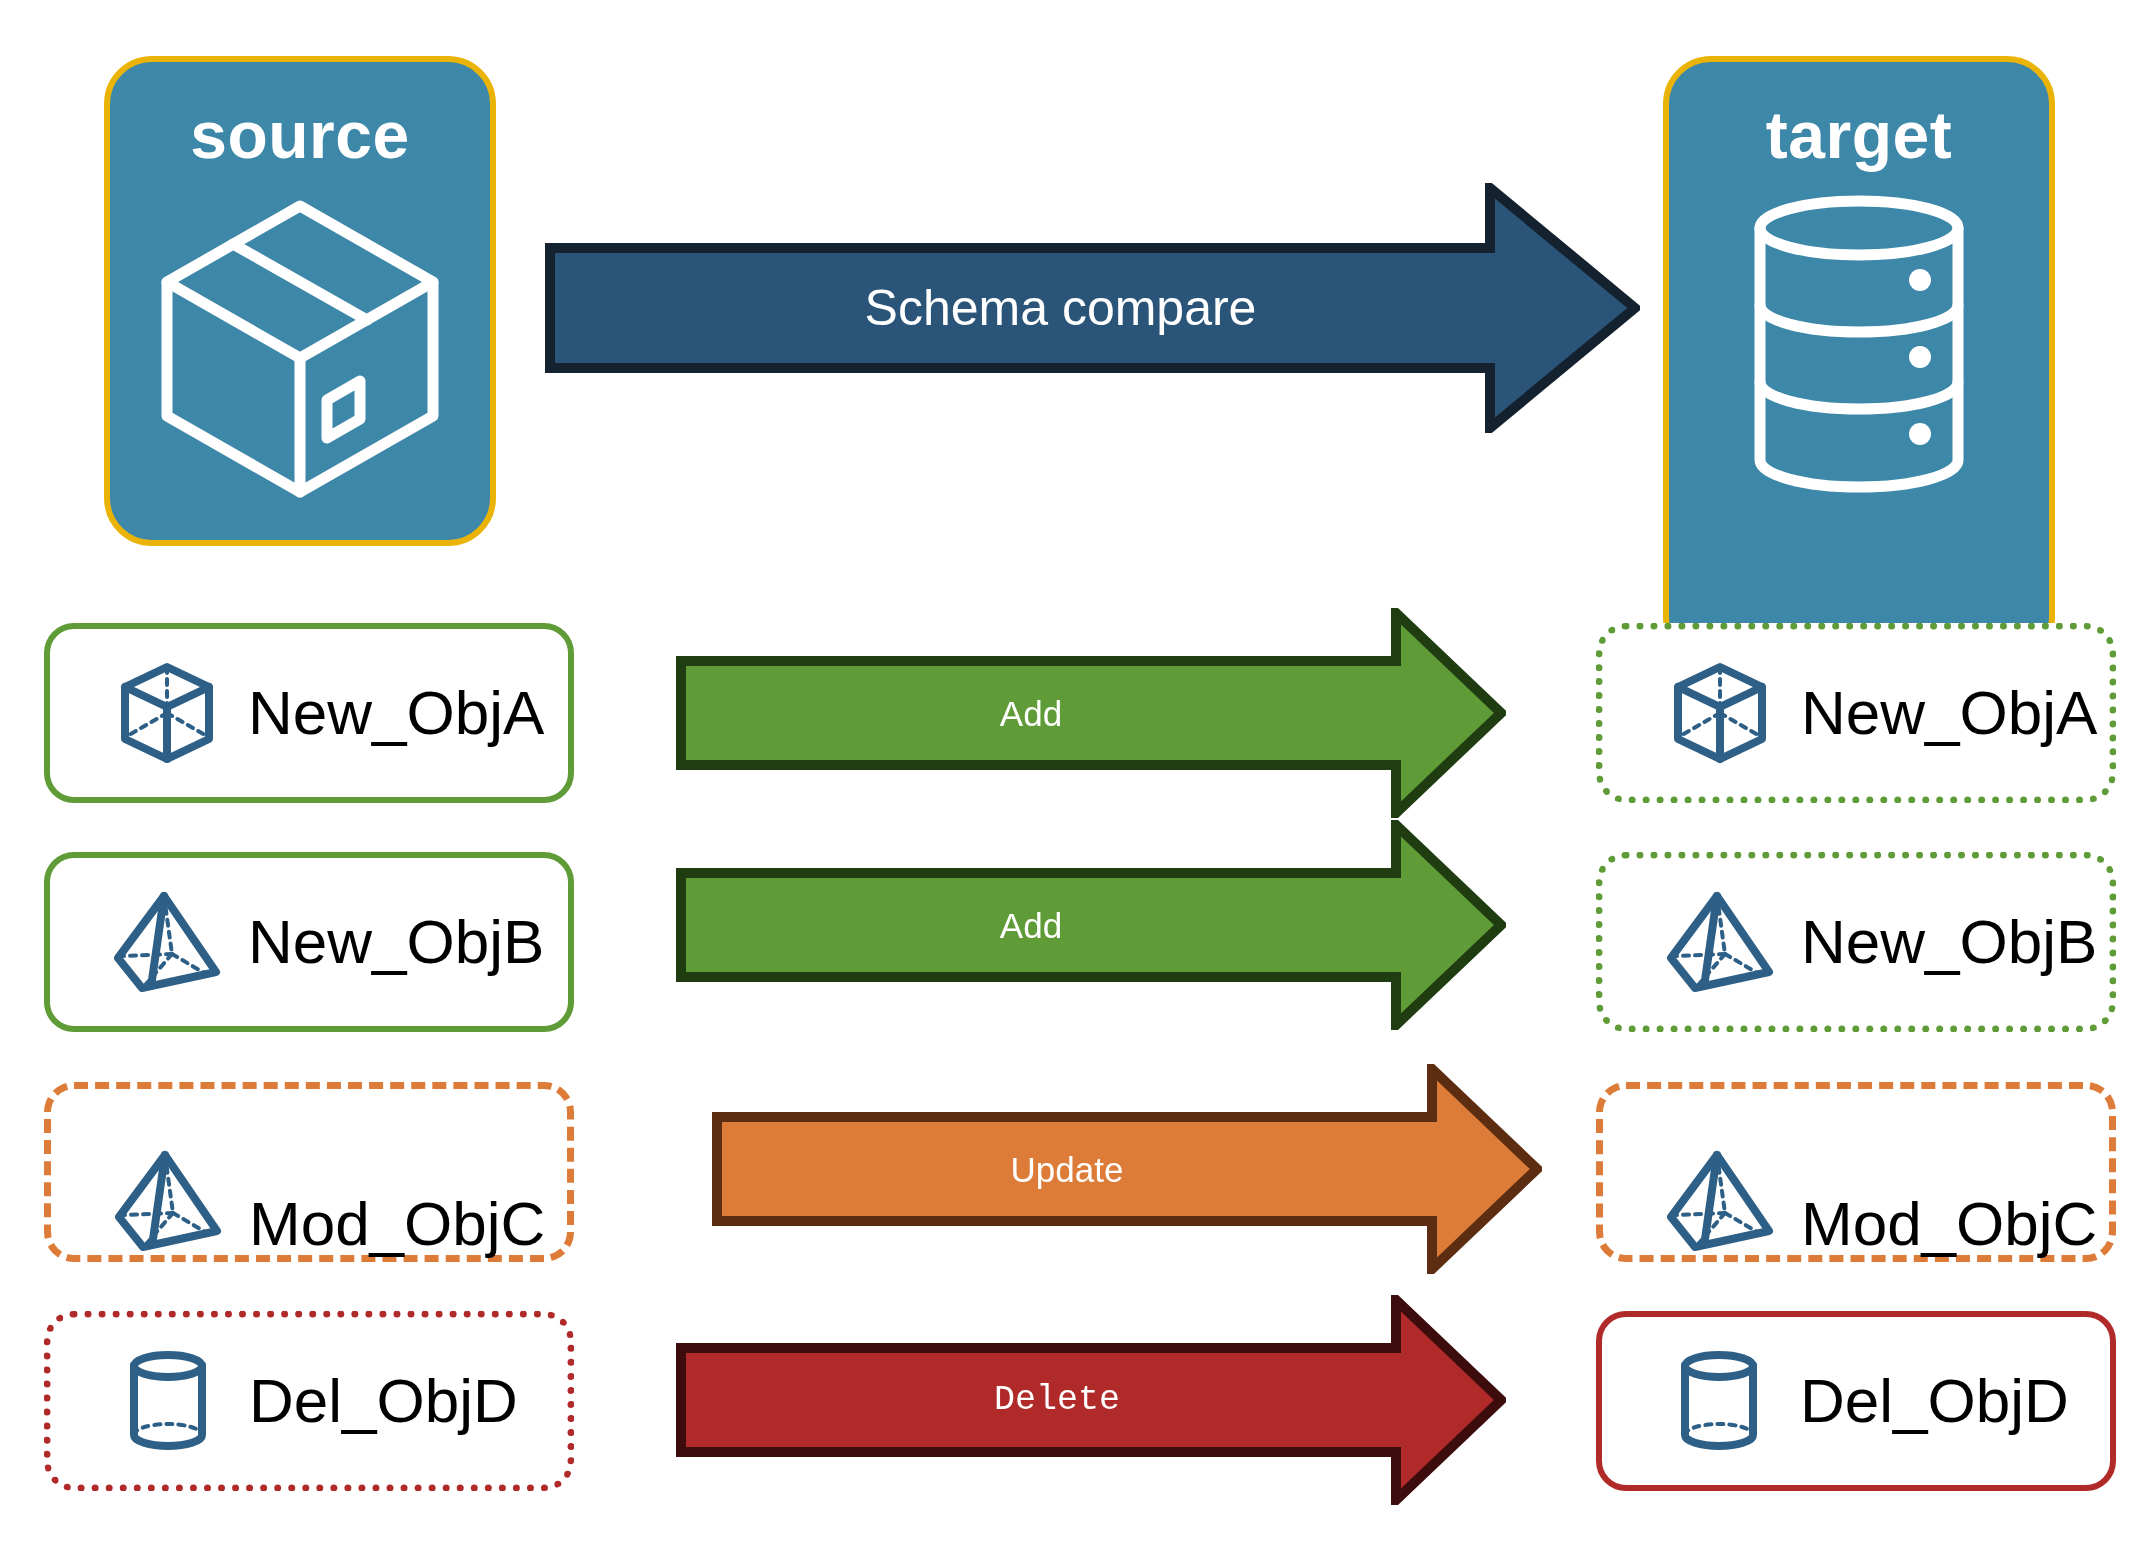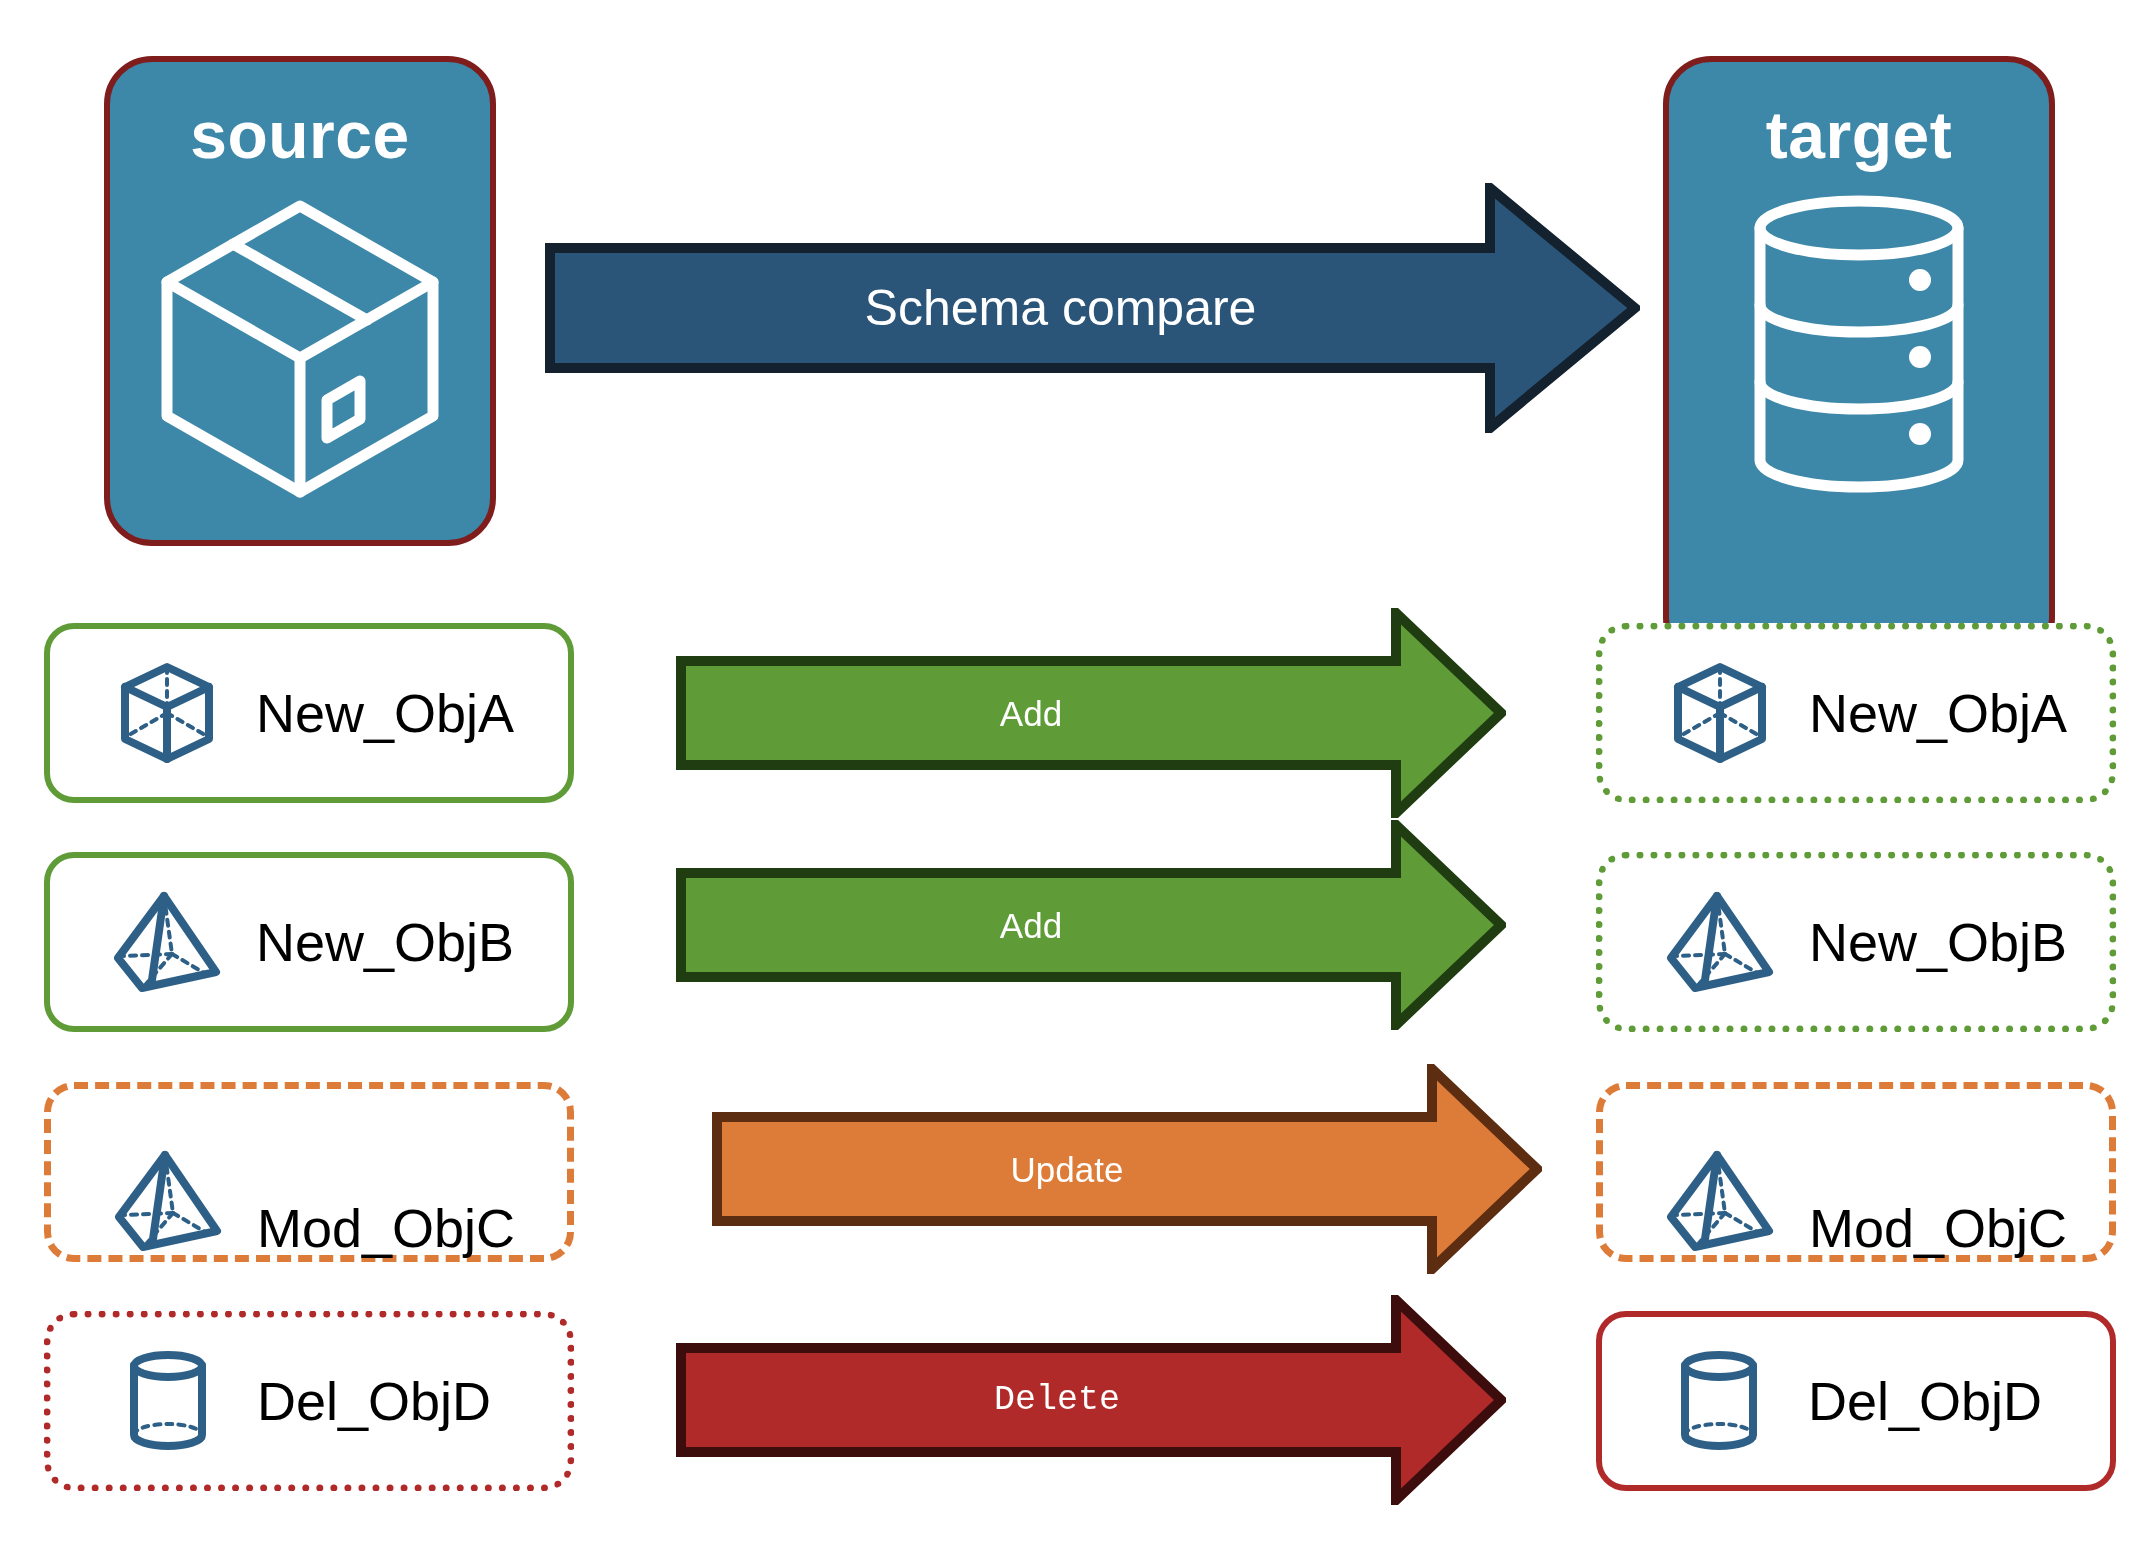--- a/index.html
+++ b/index.html
@@ -15,21 +15,21 @@
     width: 2150px;
     height: 1550px;
     background: #ffffff;
     overflow: hidden;
   }
 
   
   .endpoint {
     position: absolute;
     background: #3d87a8;
-    border: 6px solid #7f1d1d;
+    border: 6px solid #eab308;
     border-radius: 48px;
     box-sizing: border-box;
     display: flex;
     flex-direction: column;
     align-items: center;
   }
   .endpoint-title {
     color: #ffffff;
     font-size: 66px;
     font-weight: bold;
@@ -79,22 +79,22 @@
   .obj-card.dotted { border-width: 7px; border-style: dotted; }
 
   .obj-icon {
     flex: 0 0 auto;
     width: 110px;
     display: flex;
     align-items: center;
     justify-content: center;
   }
   .obj-label {
-    margin-left: 34px;
-    font-size: 54px;
+    margin-left: 26px;
+    font-size: 62px;
     color: #000000;
     line-height: 1;
     white-space: nowrap;
     user-select: none;
   }
 </style>
 </head>
 <body>
 
 <div id="canvas">

